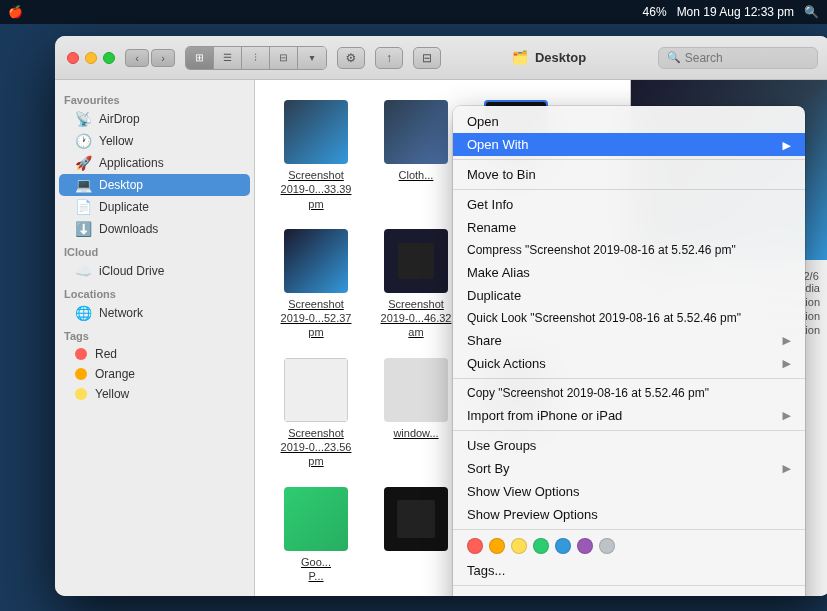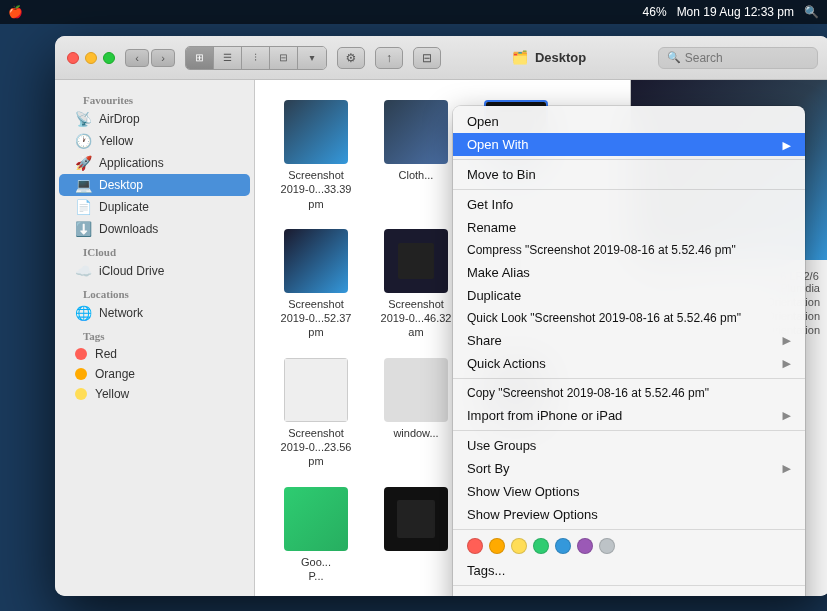--- a/index.html
+++ b/index.html
@@ -181,23 +181,22 @@
       border-right: 1px solid #c8c8c8;
       padding: 8px 0;
       font-size: 12px;
       overflow-y: auto;
       flex-shrink: 0;
     }
     .sidebar-section-title {
       font-size: 11px;
       font-weight: 700;
       color: #888;
-      padding: 6px 28px 2px;
+      padding: 6px 9px 2px;
       text-transform: capitalize;
-      font-family: Liberation Serif, serif;
     }
     .sidebar-item {
       display: flex;
       align-items: center;
       gap: 8px;
       padding: 3px 16px;
       cursor: pointer;
       border-radius: 5px;
       margin: 0 4px;
       color: #333;
@@ -216,20 +215,21 @@
       border-radius: 50%;
       flex-shrink: 0;
     }
 
     
     .file-area {
       flex: 1;
       background: white;
       overflow: hidden;
       position: relative;
+      text-decoration: underline;
     }
     .file-grid {
       display: grid;
       grid-template-columns: repeat(auto-fill, 90px);
       gap: 10px;
       padding: 16px;
     }
     .file-item {
       display: flex;
       flex-direction: column;

